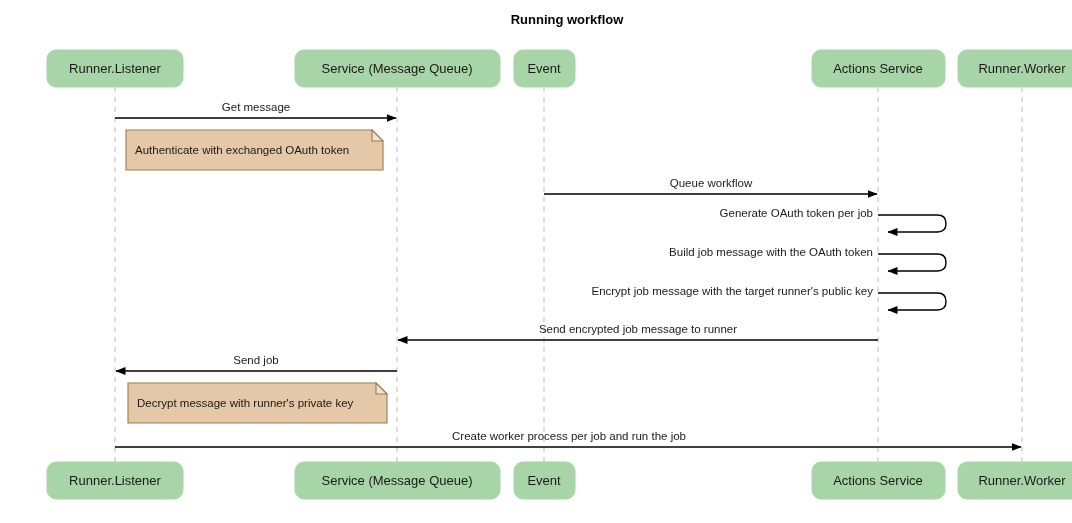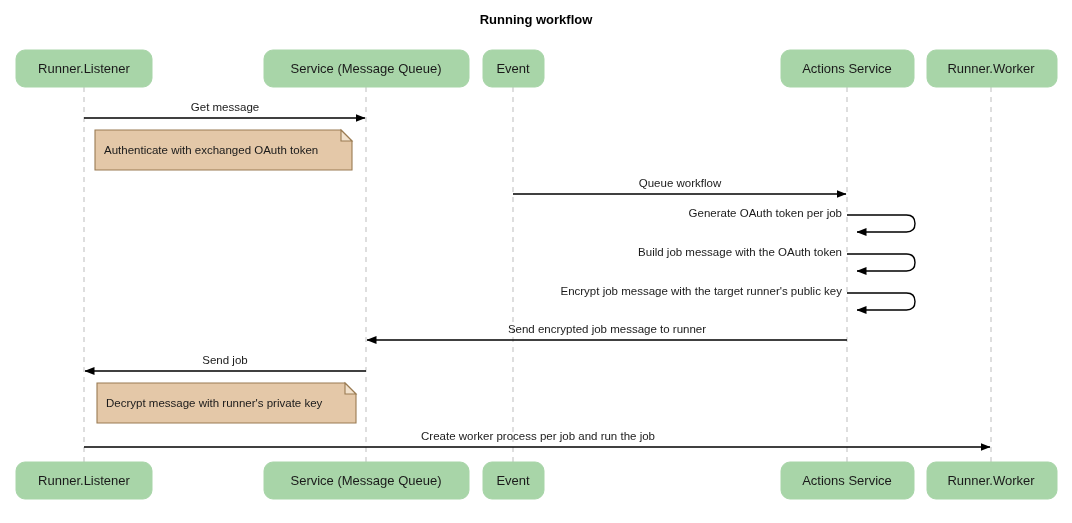--- a/index.html
+++ b/index.html
@@ -10,20 +10,21 @@
   body {
     width: 1072px;
     height: 523px;
     font-family: "Liberation Sans", sans-serif;
     overflow: hidden;
   }
   #diagram-root {
     position: relative;
     width: 964px;
     height: 523px;
+    margin-left: 31px;
   }
   svg.seq {
     display: block;
     width: 1072px;
     height: 523px;
   }
   .diagram-title {
     font-family: "Liberation Sans", sans-serif;
     font-size: 13px;
     font-weight: bold;

